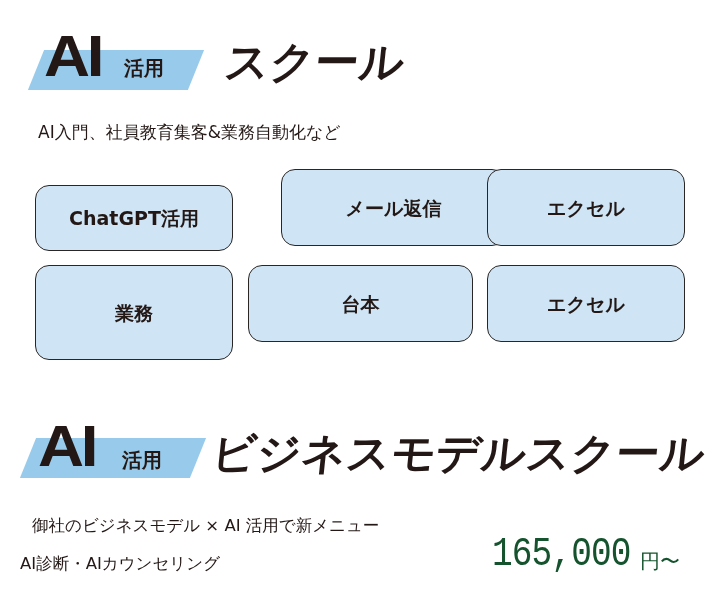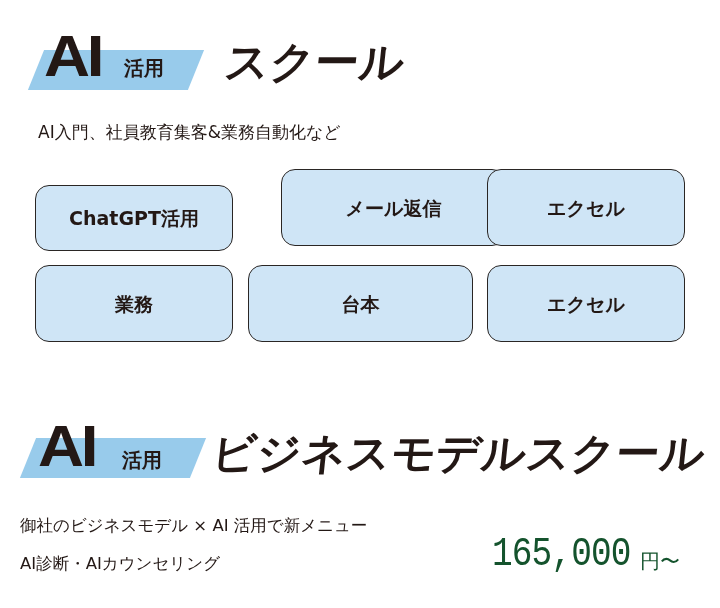--- a/index.html
+++ b/index.html
@@ -61,35 +61,35 @@
 
 <div class="card" style="left:35px; top:185px; width:198px; height:66px;">
   <span>ChatGPT活用</span>
 </div>
 <div class="card" style="left:248px; top:169px; width:225px; height:77px;margin-left:33px;">
   <span>メール返信</span>
 </div>
 <div class="card" style="left:487px; top:169px; width:198px; height:77px;gap:22px;">
   <span>エクセル</span>
 </div>
-<div class="card" style="left:35px; top:265px; width:198px; height:77px;">
+<div class="card" style="left:35px; top:265px; width:198px; height:95px;">
   <span>業務</span>
 </div>
 <div class="card" style="left:248px; top:265px; width:225px; height:77px;">
   <span>台本</span>
 </div>
 <div class="card" style="left:487px; top:265px; width:198px; height:77px;">
   <span>エクセル</span>
 </div>
 
 <div class="heading" style="top:416px;">
   <div class="badge-bg" style="left:28px; top:22px; width:170px; height:40px;"></div>
   <div class="badge-ai" style="left:38px; top:-4px; font-size:58px; line-height:68px;">AI</div>
   <div class="badge-katsuyo" style="left:122px; top:30px; font-size:20px; line-height:28px;">活用</div>
   <div class="title" style="left:212px; top:10px; font-size:43px; line-height:54px; transform:skewX(-6deg) scaleX(1.02);">ビジネスモデルスクール</div>
 </div>
 
-<div class="sub" style="left:20px; top:515px; font-size:16.5px;">御社のビジネスモデル × AI 活用で新メニュー</div>
+<div class="sub" style="left:32px; top:515px; font-size:16.5px;">御社のビジネスモデル × AI 活用で新メニュー</div>
 <div class="sub" style="left:20px; top:553px; font-size:16.5px;text-align:right;">AI診断・AIカウンセリング</div>
 
 <div class="price">
   <span class="num">165,000</span><span class="unit">円〜</span>
 </div>
 
 </body></html>

